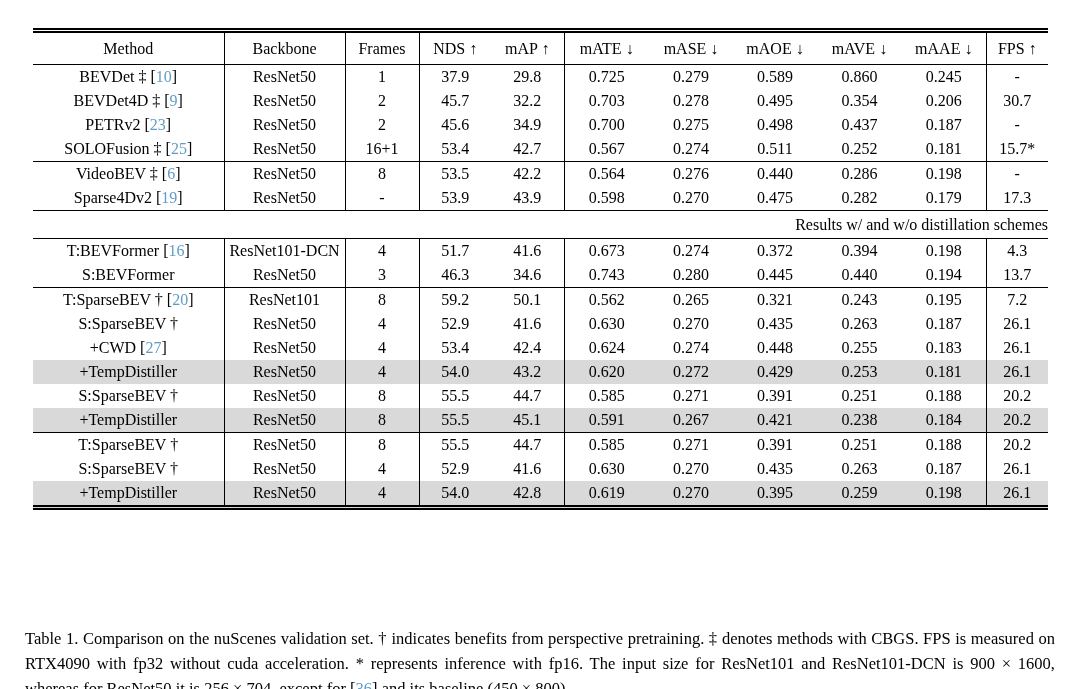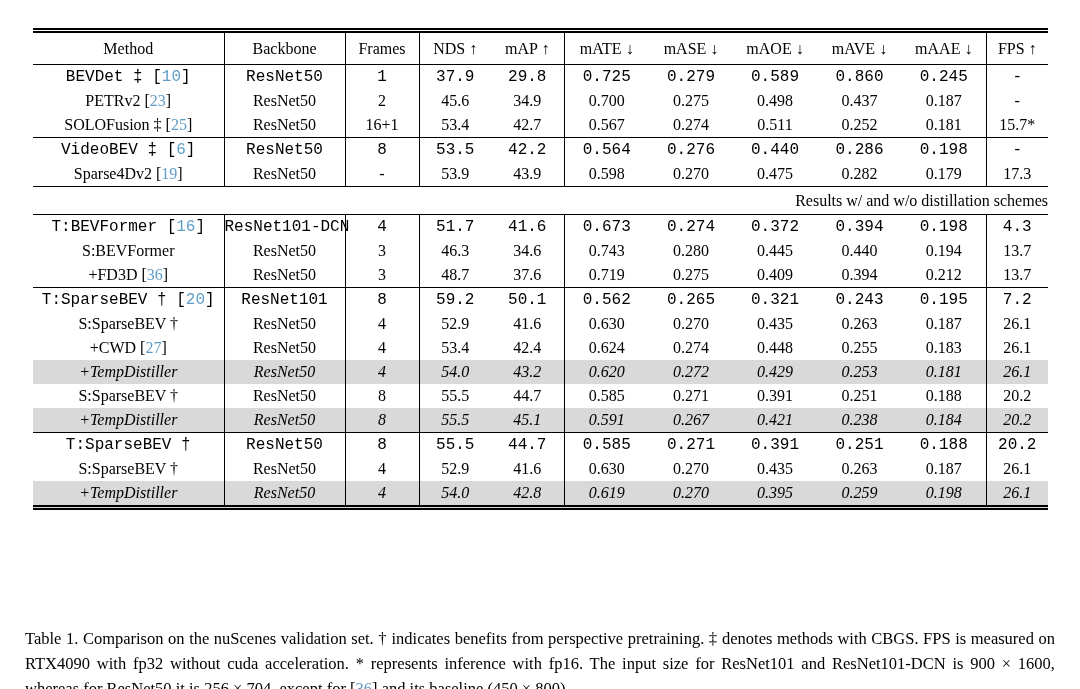--- a/index.html
+++ b/index.html
@@ -29,28 +29,28 @@
     padding: 0;
     height: 24px;
     text-align: center;
     vertical-align: middle;
     white-space: nowrap;
     font-weight: normal;
   }
   table.results thead th { height: 31px; border-bottom: 1px solid #000; }
   td.method-cell, th.method-col { text-align: left; padding-left: 9px; }
   .sep { border-left: 1px solid #000; }
-  tr.block-start td { border-top: 1px solid #000; font-family: Liberation Mono, monospace; }
+  tr.block-start td { border-top: 1px solid #000; }
   tr.section-row td {
     border-top: 1px solid #000;
     border-bottom: 1px solid #000;
     height: 27px;
     text-align: right;
   }
-  tr.hl td { background: var(--hl-color, #d9d9d9); font-style: italic; }
+  tr.hl td { background: var(--hl-color, #d9d9d9); }
   .bold { font-weight: bold; }
   .cite-num { color: var(--cite-color, #5f9dc6); }
   .caption {
     margin: 0;
     position: absolute;
     left: 25px; top: 598px;
     width: 1030px;
     font-size: 16.5px;
     line-height: 1.52;
     text-align: justify;
@@ -97,20 +97,33 @@
           <td class="sep">37.9</td>
           <td>29.8</td>
           <td class="sep">0.725</td>
           <td>0.279</td>
           <td>0.589</td>
           <td>0.860</td>
           <td>0.245</td>
           <td class="sep">-</td>
         </tr>
         <tr>
+          <td class="method-cell sep0"><span>BEVDet4D ‡</span> <span><span>[</span><span class="cite-num">9</span><span>]</span></span></td>
+          <td class="sep">ResNet50</td>
+          <td class="sep">2</td>
+          <td class="sep">45.7</td>
+          <td>32.2</td>
+          <td class="sep">0.703</td>
+          <td>0.278</td>
+          <td>0.495</td>
+          <td>0.354</td>
+          <td>0.206</td>
+          <td class="sep">30.7</td>
+        </tr>
+        <tr>
           <td class="method-cell sep0"><span>PETRv2</span> <span><span>[</span><span class="cite-num">23</span><span>]</span></span></td>
           <td class="sep">ResNet50</td>
           <td class="sep">2</td>
           <td class="sep">45.6</td>
           <td>34.9</td>
           <td class="sep">0.700</td>
           <td>0.275</td>
           <td>0.498</td>
           <td>0.437</td>
           <td>0.187</td>
@@ -177,33 +190,20 @@
           <td class="sep">3</td>
           <td class="sep">46.3</td>
           <td>34.6</td>
           <td class="sep">0.743</td>
           <td>0.280</td>
           <td>0.445</td>
           <td>0.440</td>
           <td>0.194</td>
           <td class="sep">13.7</td>
         </tr>
-        <tr>
-          <td class="method-cell sep0"><span>+FD3D</span> <span><span>[</span><span class="cite-num">36</span><span>]</span></span></td>
-          <td class="sep">ResNet50</td>
-          <td class="sep">3</td>
-          <td class="sep">48.7</td>
-          <td>37.6</td>
-          <td class="sep">0.719</td>
-          <td>0.275</td>
-          <td>0.409</td>
-          <td>0.394</td>
-          <td>0.212</td>
-          <td class="sep">13.7</td>
-        </tr>
         <tr class="block-start">
           <td class="method-cell sep0"><span>T:SparseBEV †</span> <span><span>[</span><span class="cite-num">20</span><span>]</span></span></td>
           <td class="sep">ResNet101</td>
           <td class="sep">8</td>
           <td class="sep">59.2</td>
           <td>50.1</td>
           <td class="sep">0.562</td>
           <td>0.265</td>
           <td>0.321</td>
           <td>0.243</td>

